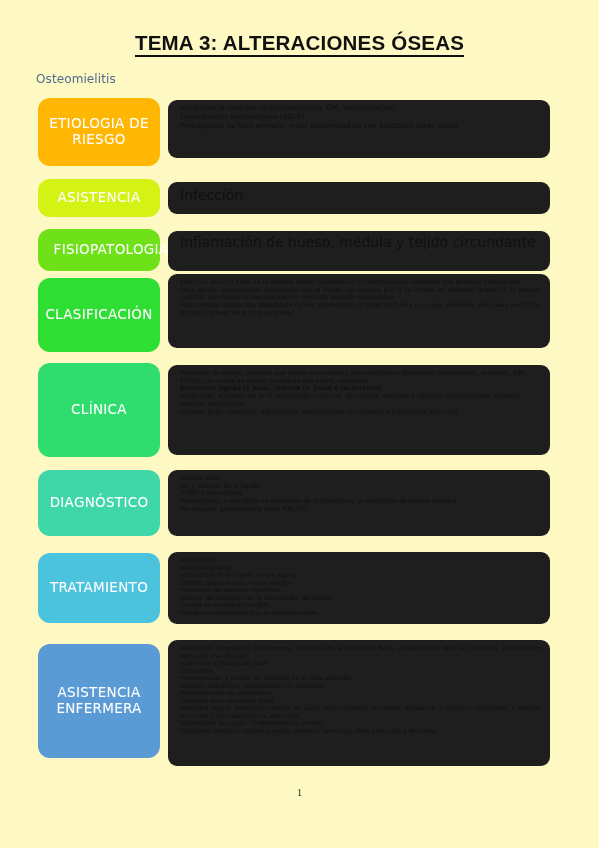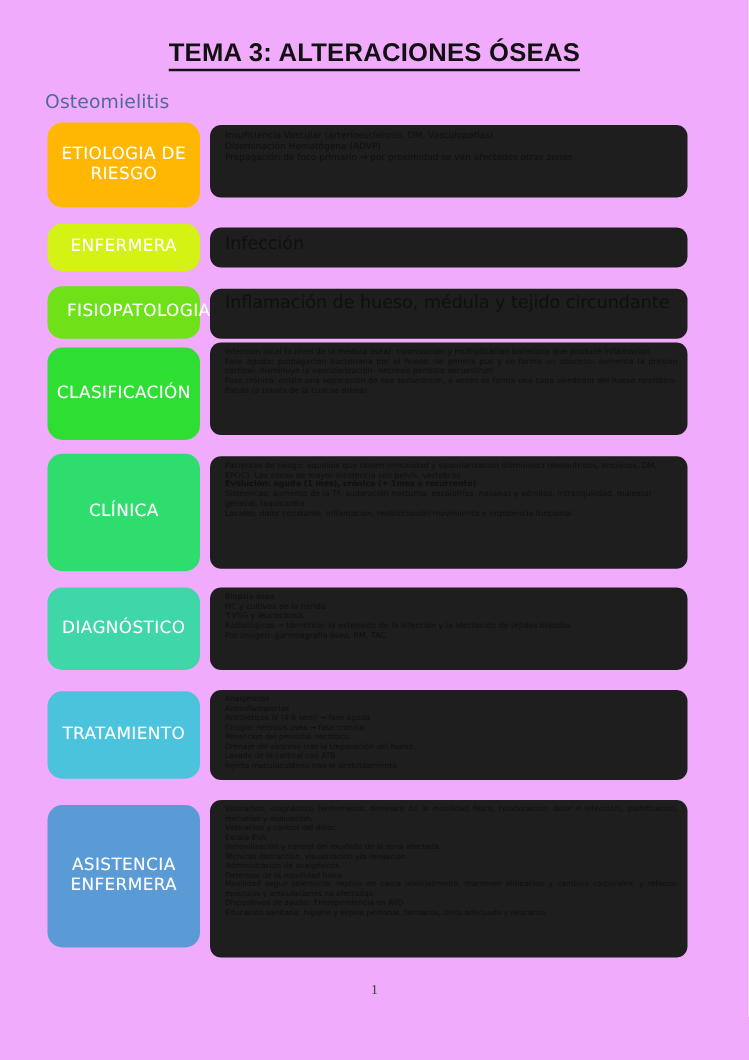--- a/index.html
+++ b/index.html
@@ -11,42 +11,42 @@
     width: 599px;
     height: 848px;
     font-family: "Liberation Sans", sans-serif;
     position: relative;
     overflow: hidden;
   }
   .page {
     position: relative;
     width: 599px;
     height: 848px;
-    background: #f0abfc;
+    background: #fef9c3;
   }
   .doc-title {
     position: absolute;
     top: 31px;
     left: 0;
     width: 599px;
     text-align: center;
     font-size: 20.5px;
     font-weight: bold;
     color: #111111;
     letter-spacing: 0.2px;
   }
   .doc-title span.u {
     border-bottom: 2px solid #111111;
     padding-bottom: 1px;
   }
   .section-heading {
     position: absolute;
     top: 72px;
     left: 36px;
-    font-size: 15px;
+    font-size: 12px;
     color: #4f6a93;
     font-family: "DejaVu Sans", sans-serif;
     letter-spacing: 0.1px;
   }
   .rows {
     position: absolute;
     top: 96px;
     left: 0;
     width: 599px;
   }
@@ -126,21 +126,21 @@
       </div>
       <div class="content-box t-small" style="top:4px; height:58px;">
         <p>Insuficiencia Vascular (arterioesclerosis, DM, Vasculopatías)</p>
         <p>Diseminación Hematógena (ADVP)</p>
         <p>Propagación de foco primario → por proximidad se ven afectados otras zonas</p>
       </div>
     </div>
 
     <div class="row">
       <div class="label-box" style="top:83px; height:38px; background:#d4f213;">
-        <span>ENFERMERA</span>
+        <span>ASISTENCIA</span>
       </div>
       <div class="content-box t-big" style="top:86px; height:32px; padding-top:5px;">
         <p>Infección</p>
       </div>
     </div>
 
     <div class="row">
       <div class="label-box" style="top:133px; height:42px; background:#6ee118;padding-left:28px;">
         <span>FISIOPATOLOGIA</span>
       </div>

